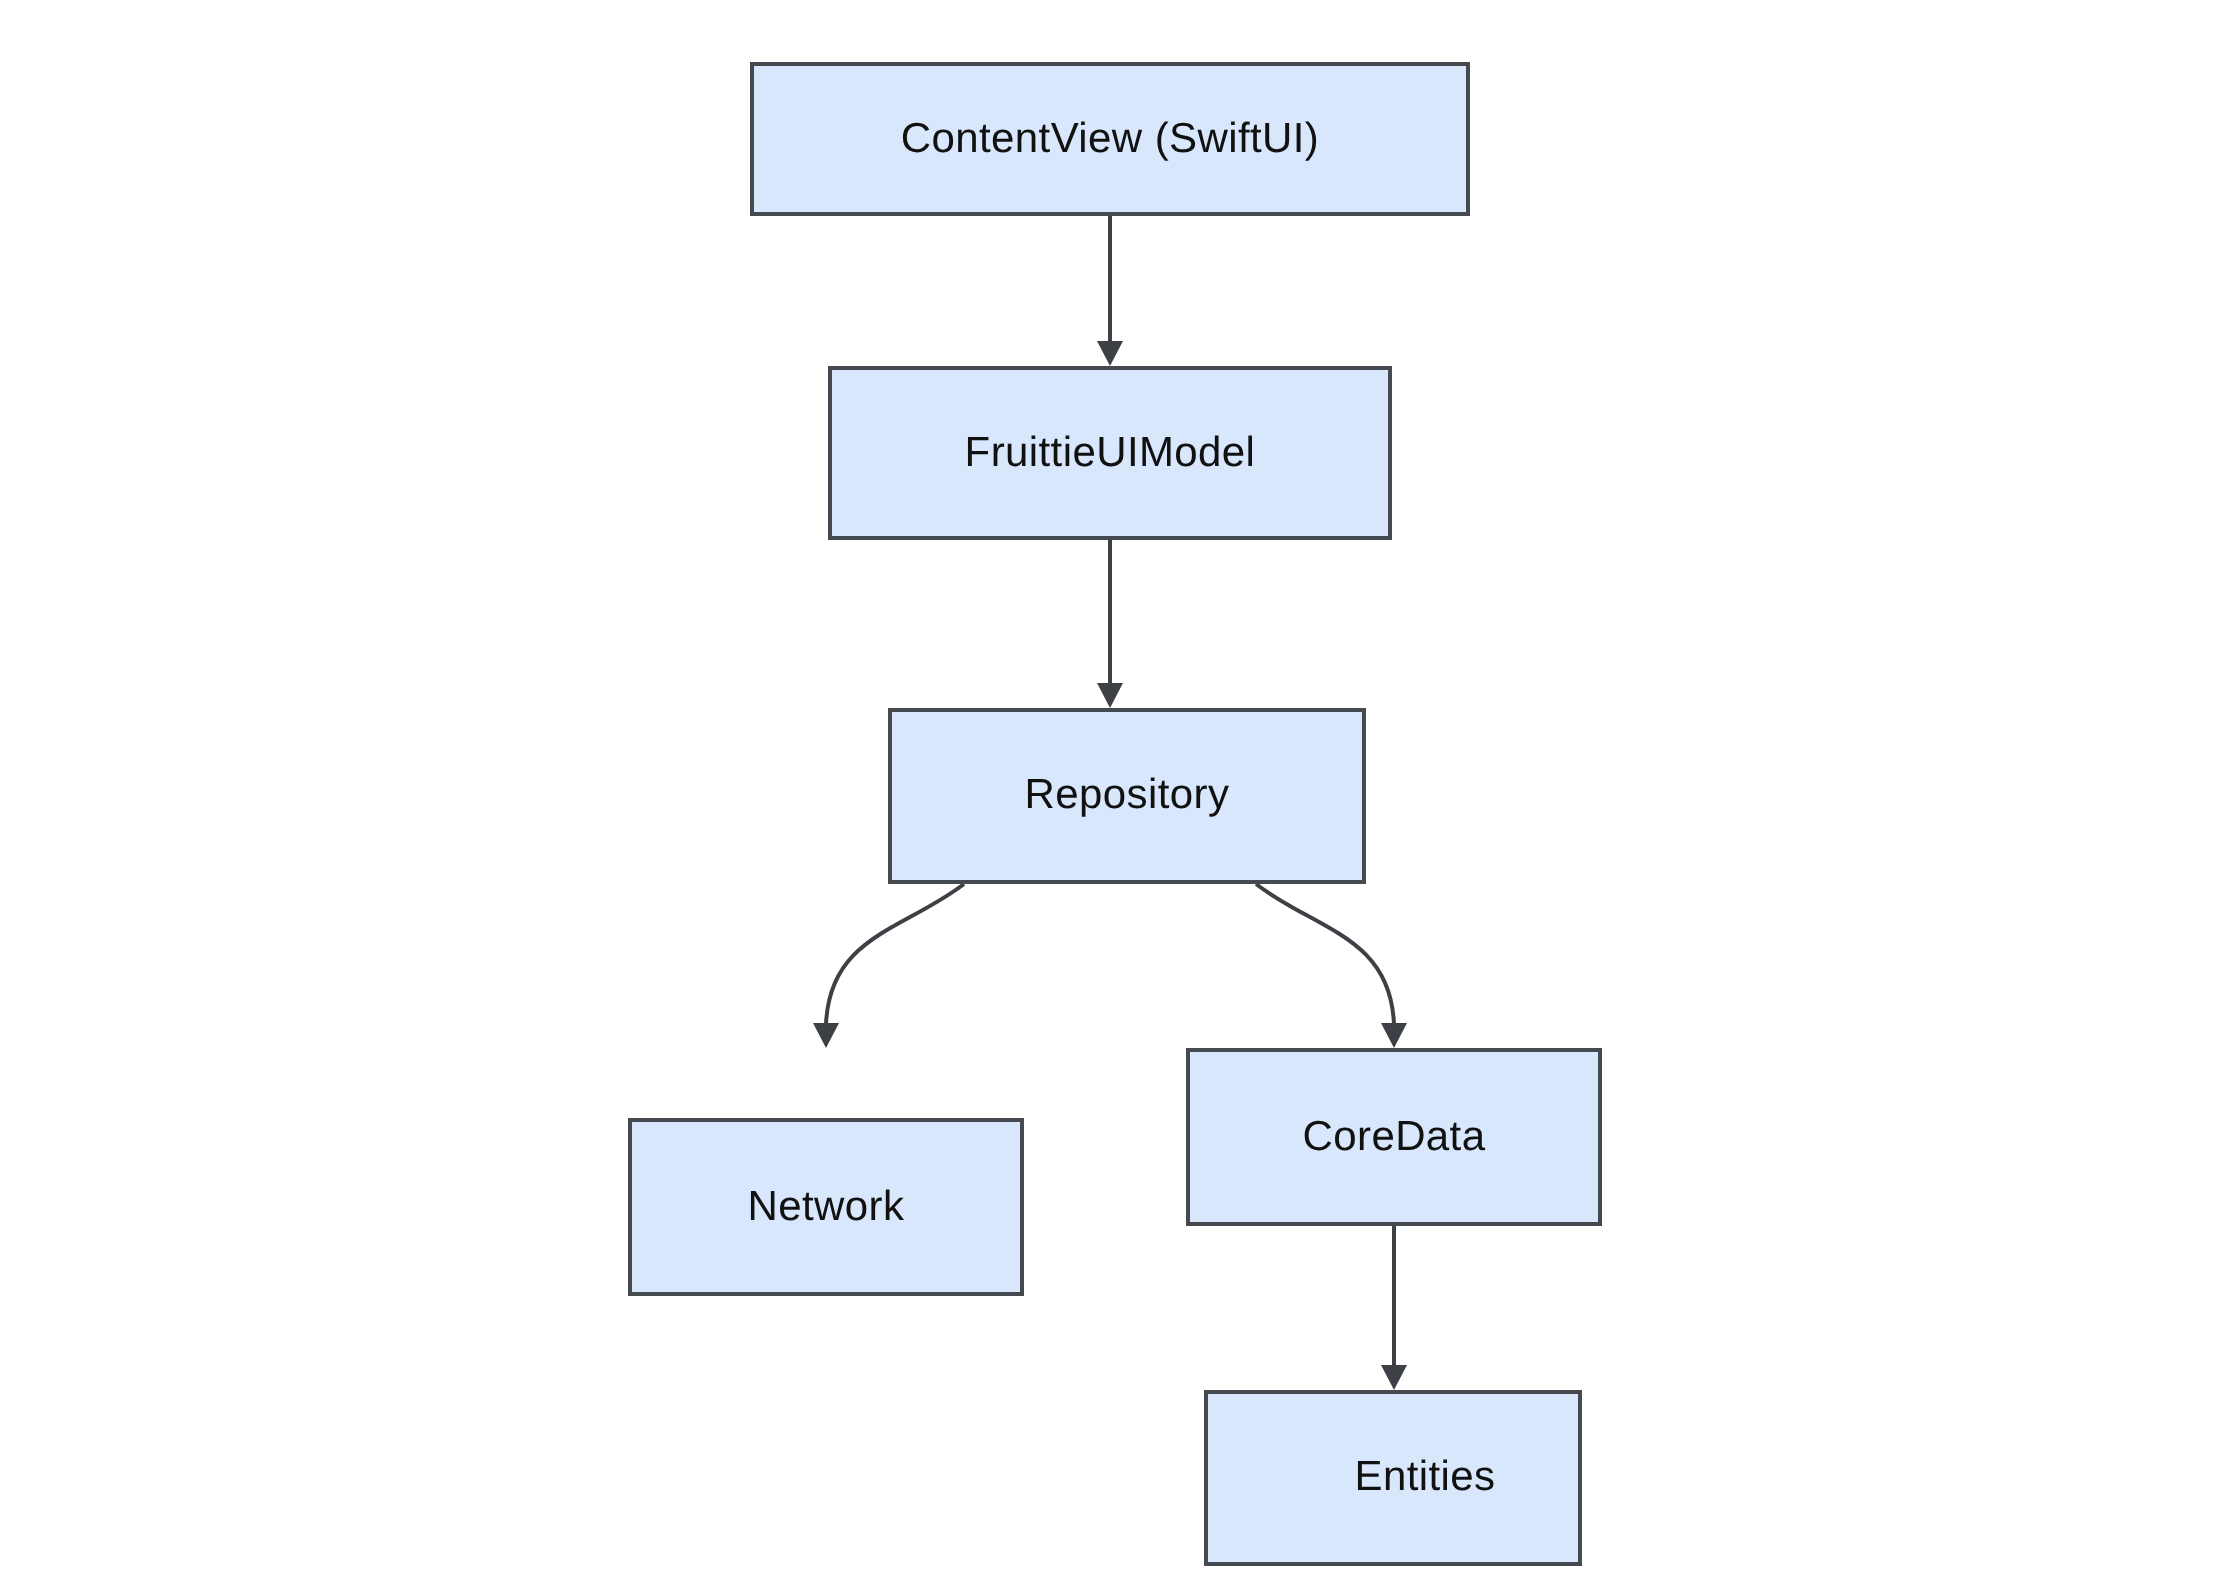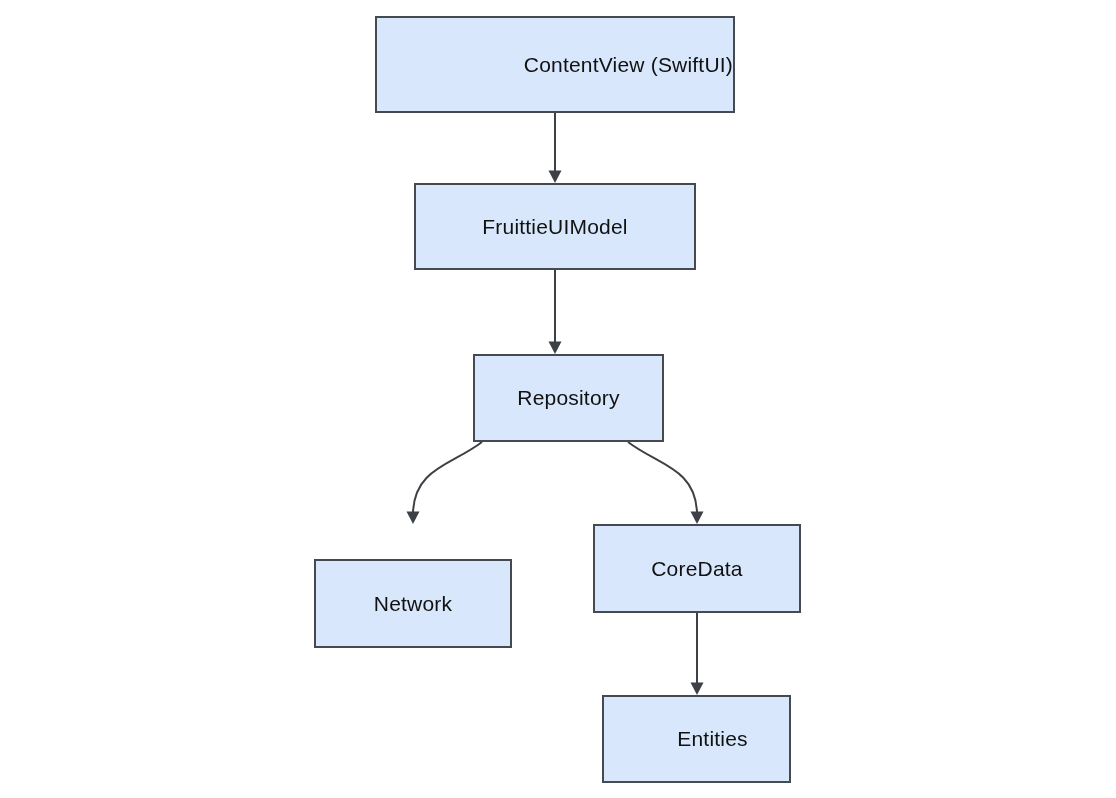--- a/index.html
+++ b/index.html
@@ -78,29 +78,29 @@
       <path class="edge-line" d="M 628 442 C 658 465, 695 468, 697 512"></path>
       <polygon class="edge-arrow" points="697,524 690.5,511.5 703.5,511.5"></polygon>
     </g>
 
     <g>
       <line class="edge-line" x1="697" y1="613" x2="697" y2="683"></line>
       <polygon class="edge-arrow" points="697,695 690.5,682.5 703.5,682.5"></polygon>
     </g>
   </svg>
 
-  <div class="node" style="left:375px; top:16px; width:360px; height:97px;justify-content:flex-end;">
+  <div class="node" style="left:375px; top:31px; width:360px; height:77px;">
     <span>ContentView (SwiftUI)</span>
   </div>
 
   <div class="node" style="left:414px; top:183px; width:282px; height:87px;">
     <span>FruittieUIModel</span>
   </div>
 
-  <div class="node" style="left:444px; top:354px; width:191px; height:88px;margin-left:29px;">
+  <div class="node" style="left:444px; top:354px; width:239px; height:88px;">
     <span>Repository</span>
   </div>
 
   <div class="node" style="left:314px; top:524px; width:198px; height:89px;margin-top:35px;">
     <span>Network</span>
   </div>
 
   <div class="node" style="left:593px; top:524px; width:208px; height:89px;">
     <span>CoreData</span>
   </div>

